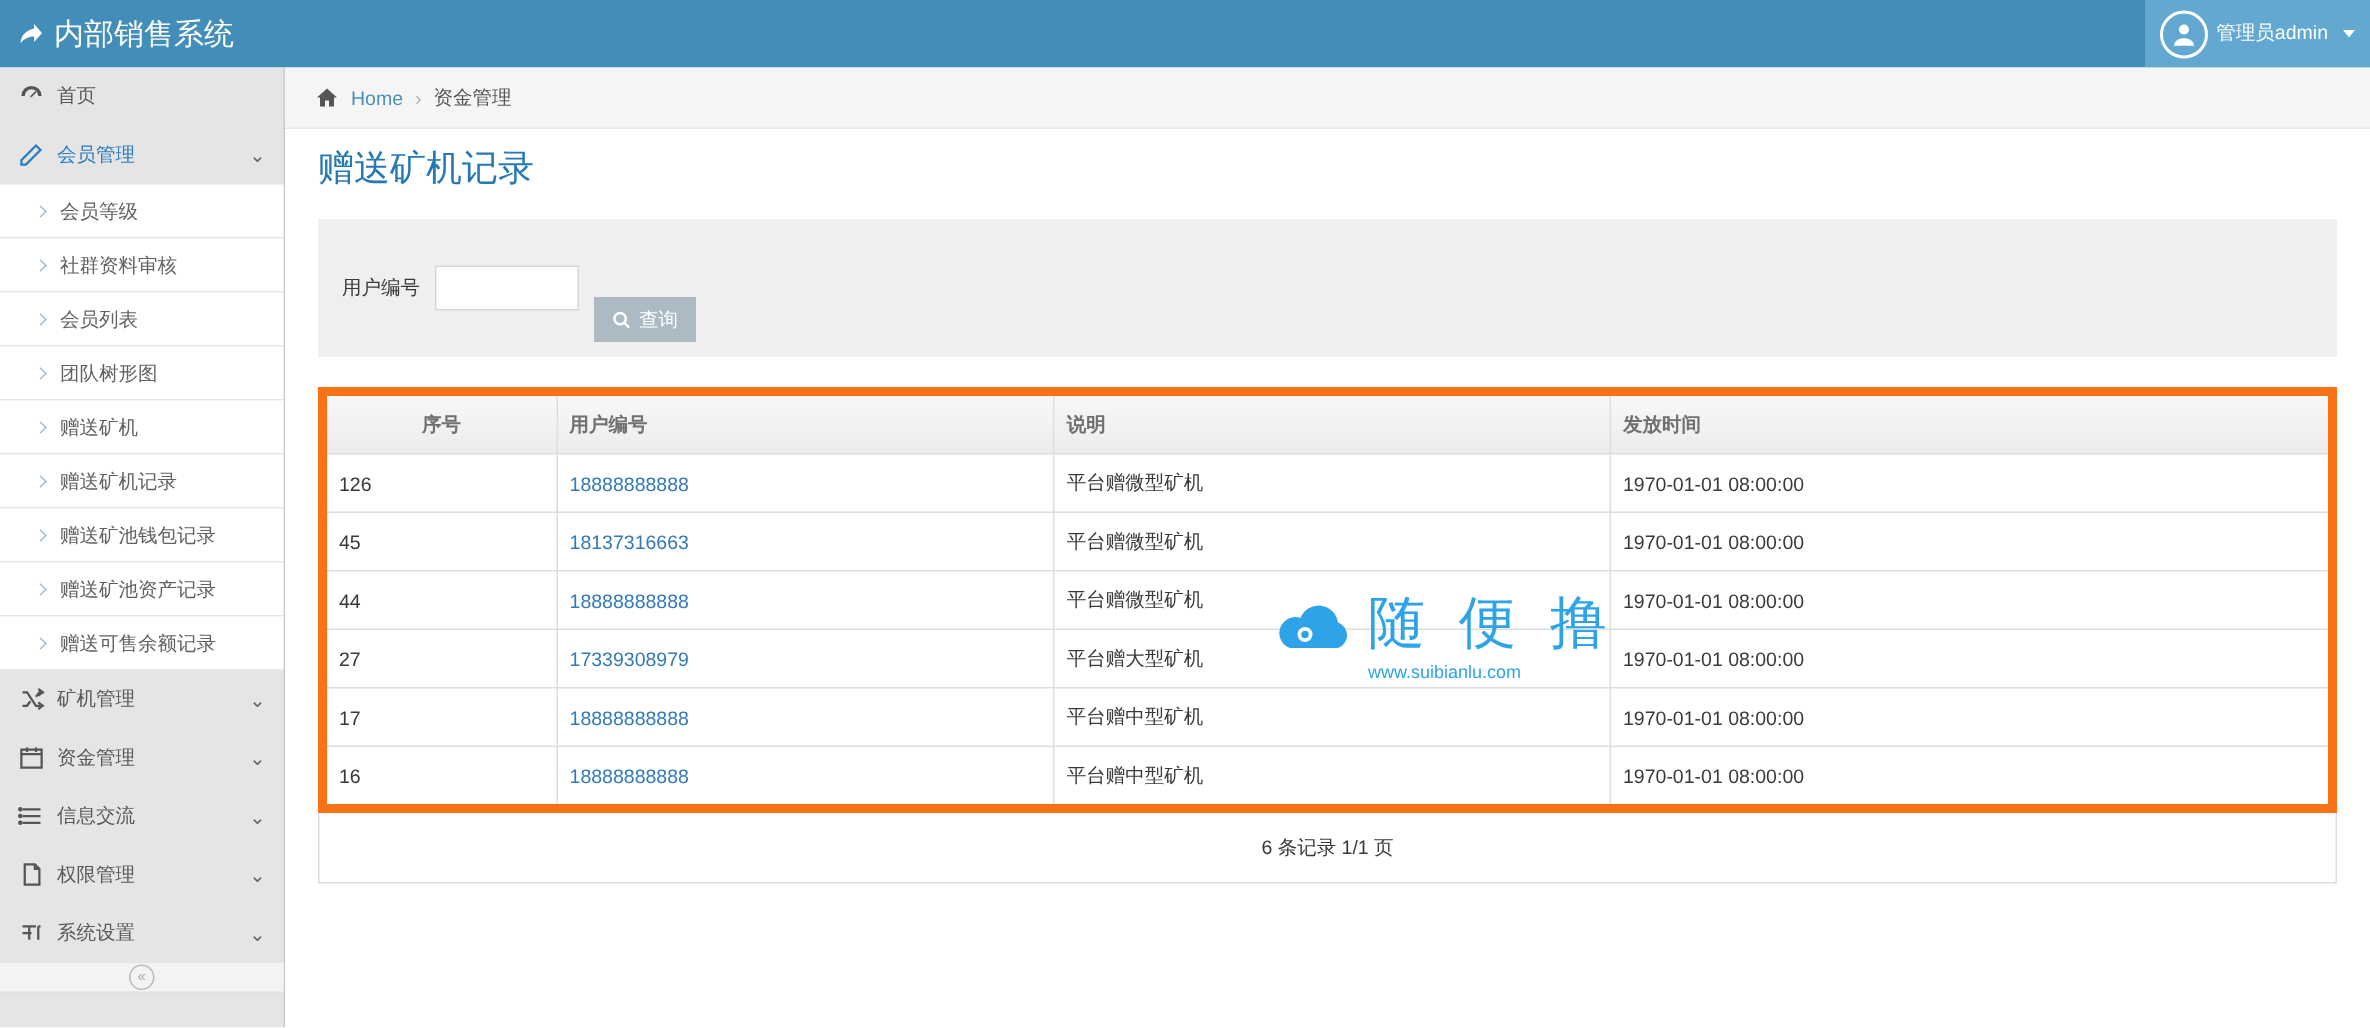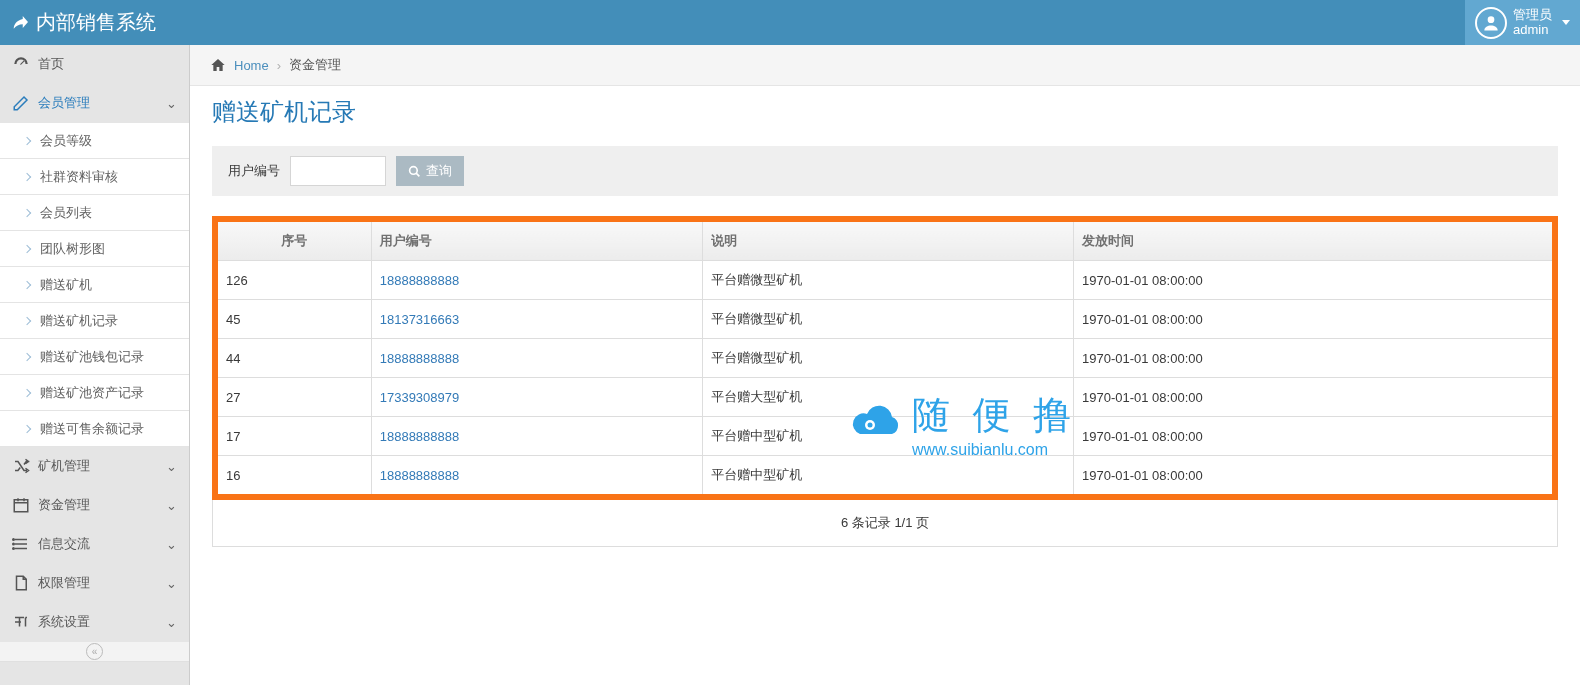--- a/index.html
+++ b/index.html
@@ -1,21 +1,21 @@
 <!DOCTYPE html>
 <html><head>
 <meta charset="utf-8">
 <style>
 * { margin: 0; padding: 0; box-sizing: border-box; }
 body { font-family: "Microsoft YaHei", Arial, sans-serif; font-size: 13px; color: #555; background: #fff; }
 .topbar { background: #438eb9; color: #fff; height: 45px; display: flex; align-items: center; justify-content: space-between; padding-left: 10px; }
 .brand { display: flex; align-items: center; font-size: 20px; }
 .brand svg { margin-right: 6px; }
 .user-area { background: #62a8d1; height: 45px; display: flex; align-items: center; padding: 0 10px; gap: 6px; cursor: pointer; }
-.user-area .user-text { display: flex; flex-direction: column; line-height: 1.15; font-size: 13px; }
+.user-area .user-text { display: flex; flex-direction: row; line-height: 1.15; font-size: 13px; }
 .user-icon { width: 32px; height: 32px; border: 2px solid #fff; border-radius: 50%; display: flex; align-items: center; justify-content: center; }
 .caret-down { width: 0; height: 0; border-left: 4px solid transparent; border-right: 4px solid transparent; border-top: 5px solid #fff; margin-left: 4px; }
 .layout { display: flex; }
 .sidebar { width: 190px; background: #e5e5e5; border-right: 1px solid #ccc; min-height: 640px; }
 .nav-item { display: flex; align-items: center; height: 39px; padding: 0 12px; border-bottom: 1px solid #e5e5e5; color: #585858; cursor: pointer; }
 .nav-item svg, .nav-item .ico { width: 18px; margin-right: 8px; }
 .nav-item.active { color: #2b7dbc; }
 .nav-item .expand { margin-left: auto; color: #666; }
 .sub-item { height: 36px; display: flex; align-items: center; padding-left: 24px; border-bottom: 1px solid #e4e4e4; background: #fff; color: #616161; cursor: pointer; }
 .sub-item::before { content: ""; width: 5px; height: 5px; border-top: 1px solid #9dbdd6; border-right: 1px solid #9dbdd6; transform: rotate(45deg); margin-right: 10px; }
@@ -23,32 +23,32 @@
 .collapse-btn { width: 17px; height: 17px; border: 1px double #bbb; border-radius: 50%; display: flex; align-items: center; justify-content: center; cursor: pointer; color:#aaa; font-size:10px;}
 .main { flex: 1; }
 .breadcrumb { background: #f5f5f5; border-bottom: 1px solid #e5e5e5; height: 41px; display: flex; align-items: center; padding: 12px 20px; gap: 8px; color: #555; }
 .breadcrumb a { color: #4c8fbd; text-decoration: none; }
 .breadcrumb .sep { color: #b2b2b2; }
 .content { padding: 10px 22px 0 22px; }
 .page-title { color: #2679b5; font-size: 24px; font-weight: 400; margin-bottom: 18px; }
 .filter-bar { background: #efefef; padding: 10px 16px; display: flex; align-items: center; gap: 10px; margin-bottom: 20px; }
 .filter-bar label { color: #393939; }
 .filter-bar input { height: 30px; width: 96px; border: 1px solid #d5d5d5; padding: 0 6px; }
-.btn-query { background: #abbac3; color: #fff; border: none; height: 30px; padding: 12px 12px; cursor: pointer; border-radius: 0; display: inline-flex; align-items: center; gap: 5px; font-size: 13px; }
+.btn-query { background: #abbac3; color: #fff; border: none; height: 30px; padding: 12px 12px; cursor: pointer; border-radius: 0; display: inline-flex; align-items: center; gap: 5px; font-size: 13px; margin-top: 42px; }
 table { width: 100%; border-collapse: collapse; border: 6px solid #f97316; }
 th { background: linear-gradient(#f8f8f8,#ececec); color: #707070; font-weight: 700; text-align: left; padding: 10px 8px; border: 1px solid #ddd; }
 th.center { text-align: center; }
 td { padding: 10px 8px; border: 1px solid #ddd; color: #393939; }
 td a { color: #337ab7; text-decoration: none; }
 .pager-info { text-align: center; padding: 14px 0; color: #393939; border:1px solid #ddd; border-top:none; }
 .watermark { position: fixed; left: 850px; top: 390px; display: flex; align-items: center; gap: 8px; pointer-events: none; }
 .wm-cloud { color:#2ea3e8; font-size:46px; letter-spacing:-2px; }
 .wm-text { display:flex; flex-direction:column; }
 .wm-text .big { font-size: 38px; color:#2ea3e8; letter-spacing: 6px; font-weight:500; }
-.wm-text .small { font-size: 16px; color:#2ea3e8; }
+.wm-text .small { font-size: 12px; color:#2ea3e8; }
 </style>
 </head>
 <body>
 
 <div class="topbar">
   <div class="brand">
     <svg width="20" height="20" viewBox="0 0 24 24" fill="#fff">
         <path d="M17 8C8 10 5 16 5 21c3-4 7-6 12-6v5l7-8-7-8v4z" transform="scale(0.9)"></path>
       </svg>
     <span>内部销售系统</span>

